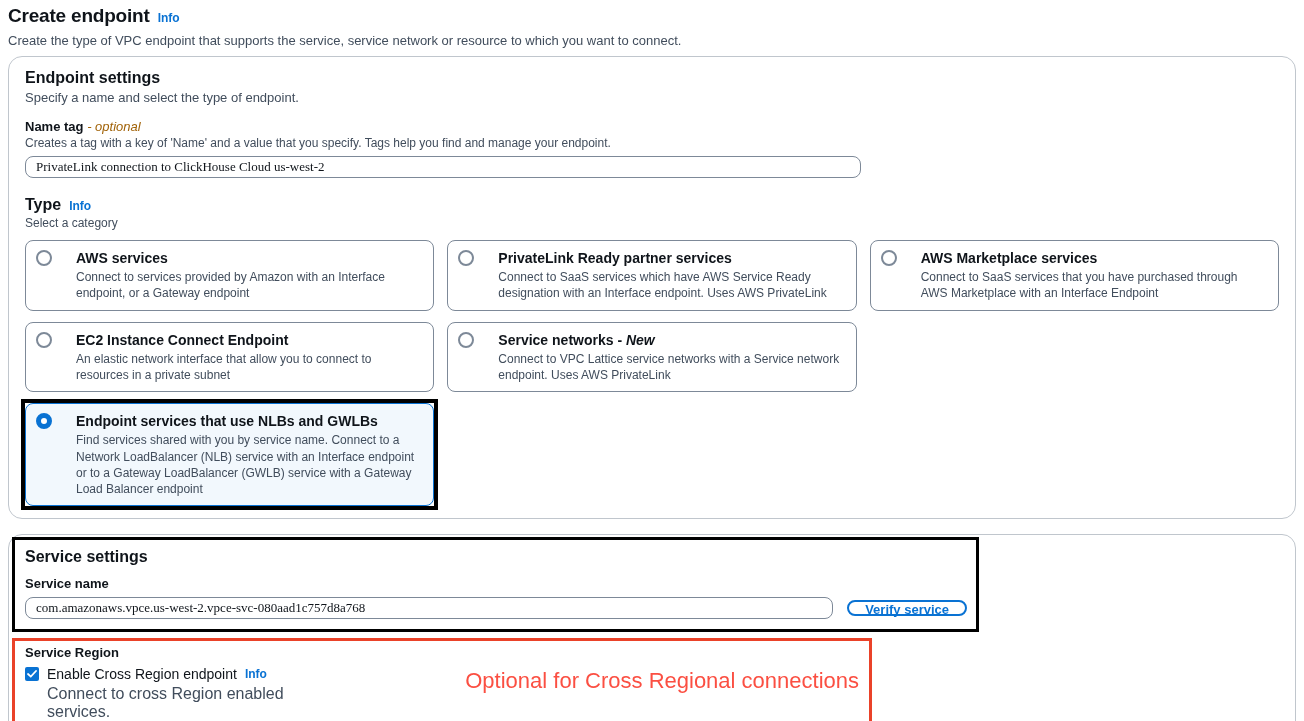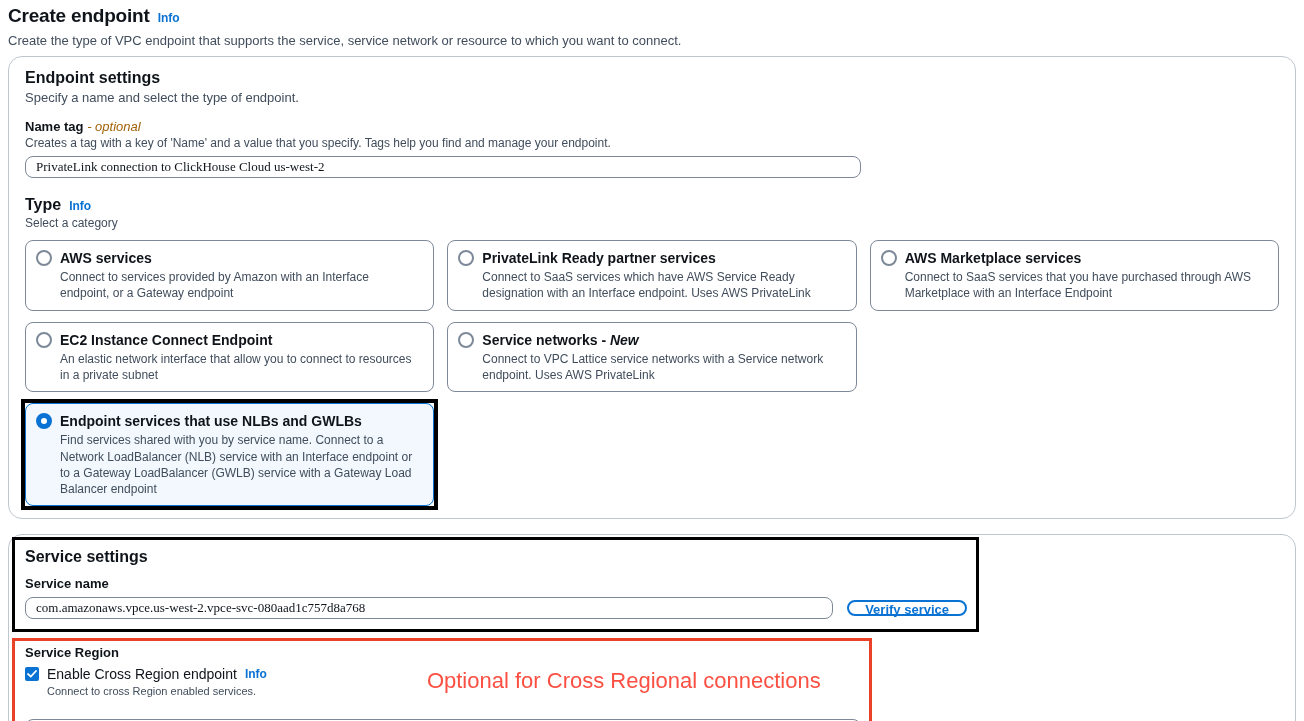--- a/index.html
+++ b/index.html
@@ -18,41 +18,41 @@
   .h2-row { display: flex; align-items: baseline; gap: 8px; }
   .sub { font-size: 13px; color: #414d5c; margin-top: 3px; }
 
   .field-label { font-size: 13px; font-weight: 700; margin-top: 14px; }
   .field-label .optional { font-weight: 400; font-style: italic; color: #a16207; }
   .field-hint { font-size: 12px; color: #414d5c; margin-top: 2px; }
   .text-input { display: block; width: 836px; height: 22px; margin-top: 6px; border: 1px solid #7d8998; border-radius: 8px; padding: 0 10px; font-size: 13px; font-family: Liberation Serif, serif; color: #0f141a; background: #fff; }
 
   .type-heading { margin-top: 18px; }
   .tile-grid { display: grid; grid-template-columns: repeat(3, 1fr); column-gap: 13px; row-gap: 11px; margin-top: 10px; }
-  .tile { border: 1px solid #7d8998; border-radius: 8px; background: #fff; padding: 8px 12px 8px 10px; display: flex; gap: 8px; cursor: pointer; }
+  .tile { border: 1px solid #7d8998; border-radius: 8px; background: #fff; padding: 8px 12px 8px 10px; display: flex; gap: 24px; cursor: pointer; }
   .radio { flex: 0 0 auto; width: 16px; height: 16px; border: 2px solid #7d8998; border-radius: 50%; background: #fff; margin-top: 1px; }
   .radio.checked { border: 5px solid #0972d3; }
   .tile-title { font-size: 14px; font-weight: 700; line-height: 1.3; }
   .tile-title .new { font-style: italic; }
   .tile-desc { font-size: 12px; color: #414d5c; line-height: 1.35; margin-top: 2px; max-width: 372px; }
   .anno-black-tile { grid-column: 1; border: 4px solid #000; margin: -4px; }
   .tile.selected { border: 1px solid #0972d3; background: #f2f8fd; height: 100%; }
 
   .anno-black-box { border: 3px solid #000; margin: -10px 0 0 -13px; padding: 8px 9px 10px 10px; width: 967px; }
   .service-row { display: flex; align-items: center; gap: 14px; margin-top: 6px; }
   .btn-secondary { height: 16px; padding: 0 16px; border: 2px solid #0972d3; border-radius: 14px; background: #fff; color: #0972d3; font-size: 13px; font-weight: 700; font-family: "Liberation Sans", sans-serif; cursor: pointer; white-space: nowrap; }
 
   .anno-red-box { border: 3px solid #ea4229; margin: 6px 0 0 -13px; padding: 4px 10px 10px 10px; width: 860px; }
   .region-label { font-size: 13px; font-weight: 700; }
   .checkbox-annot-row { display: flex; align-items: flex-start; margin-top: 6px; }
   .checkbox-row { display: flex; align-items: center; gap: 8px; }
   .checkbox { width: 14px; height: 14px; border-radius: 2px; background: #0972d3; display: flex; align-items: center; justify-content: center; cursor: pointer; flex: 0 0 auto; }
   .checkbox svg { display: block; }
   .checkbox-label { font-size: 14px; }
-  .checkbox-hint { font-size: 11px; color: #414d5c; margin: 3px 0 12px 22px; }
+  .checkbox-hint { font-size: 16px; color: #414d5c; margin: 3px 0 12px 22px; }
   .red-note { color: #fb4f42; font-size: 22px; margin-left: 160px; margin-top: 2px; white-space: nowrap; }
   .select-box { position: relative; width: 836px; height: 24px; border: 1px solid #7d8998; border-radius: 8px; margin-top: 10px; display: flex; align-items: center; padding: 0 30px 0 10px; font-size: 13px; cursor: pointer; background: #fff; }
   .caret { position: absolute; right: 11px; top: 7px; width: 0; height: 0; border-left: 5px solid transparent; border-right: 5px solid transparent; border-top: 7px solid #0972d3; }
 </style>
 </head>
 <body>
 
 <header class="page-header">
   <div class="title-row">
     <h1>Create endpoint</h1>

